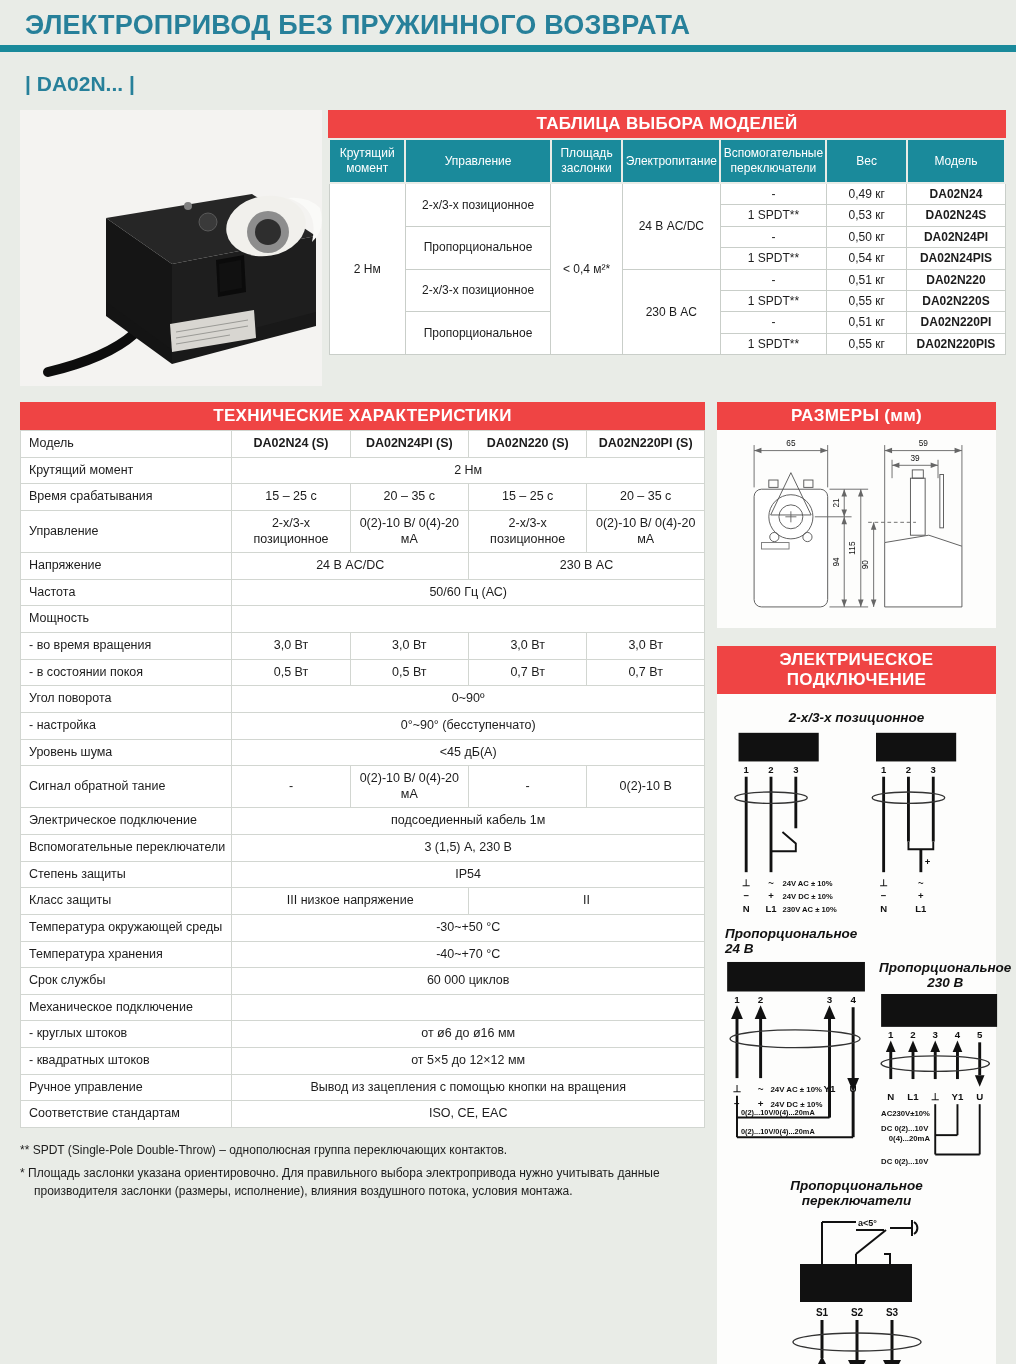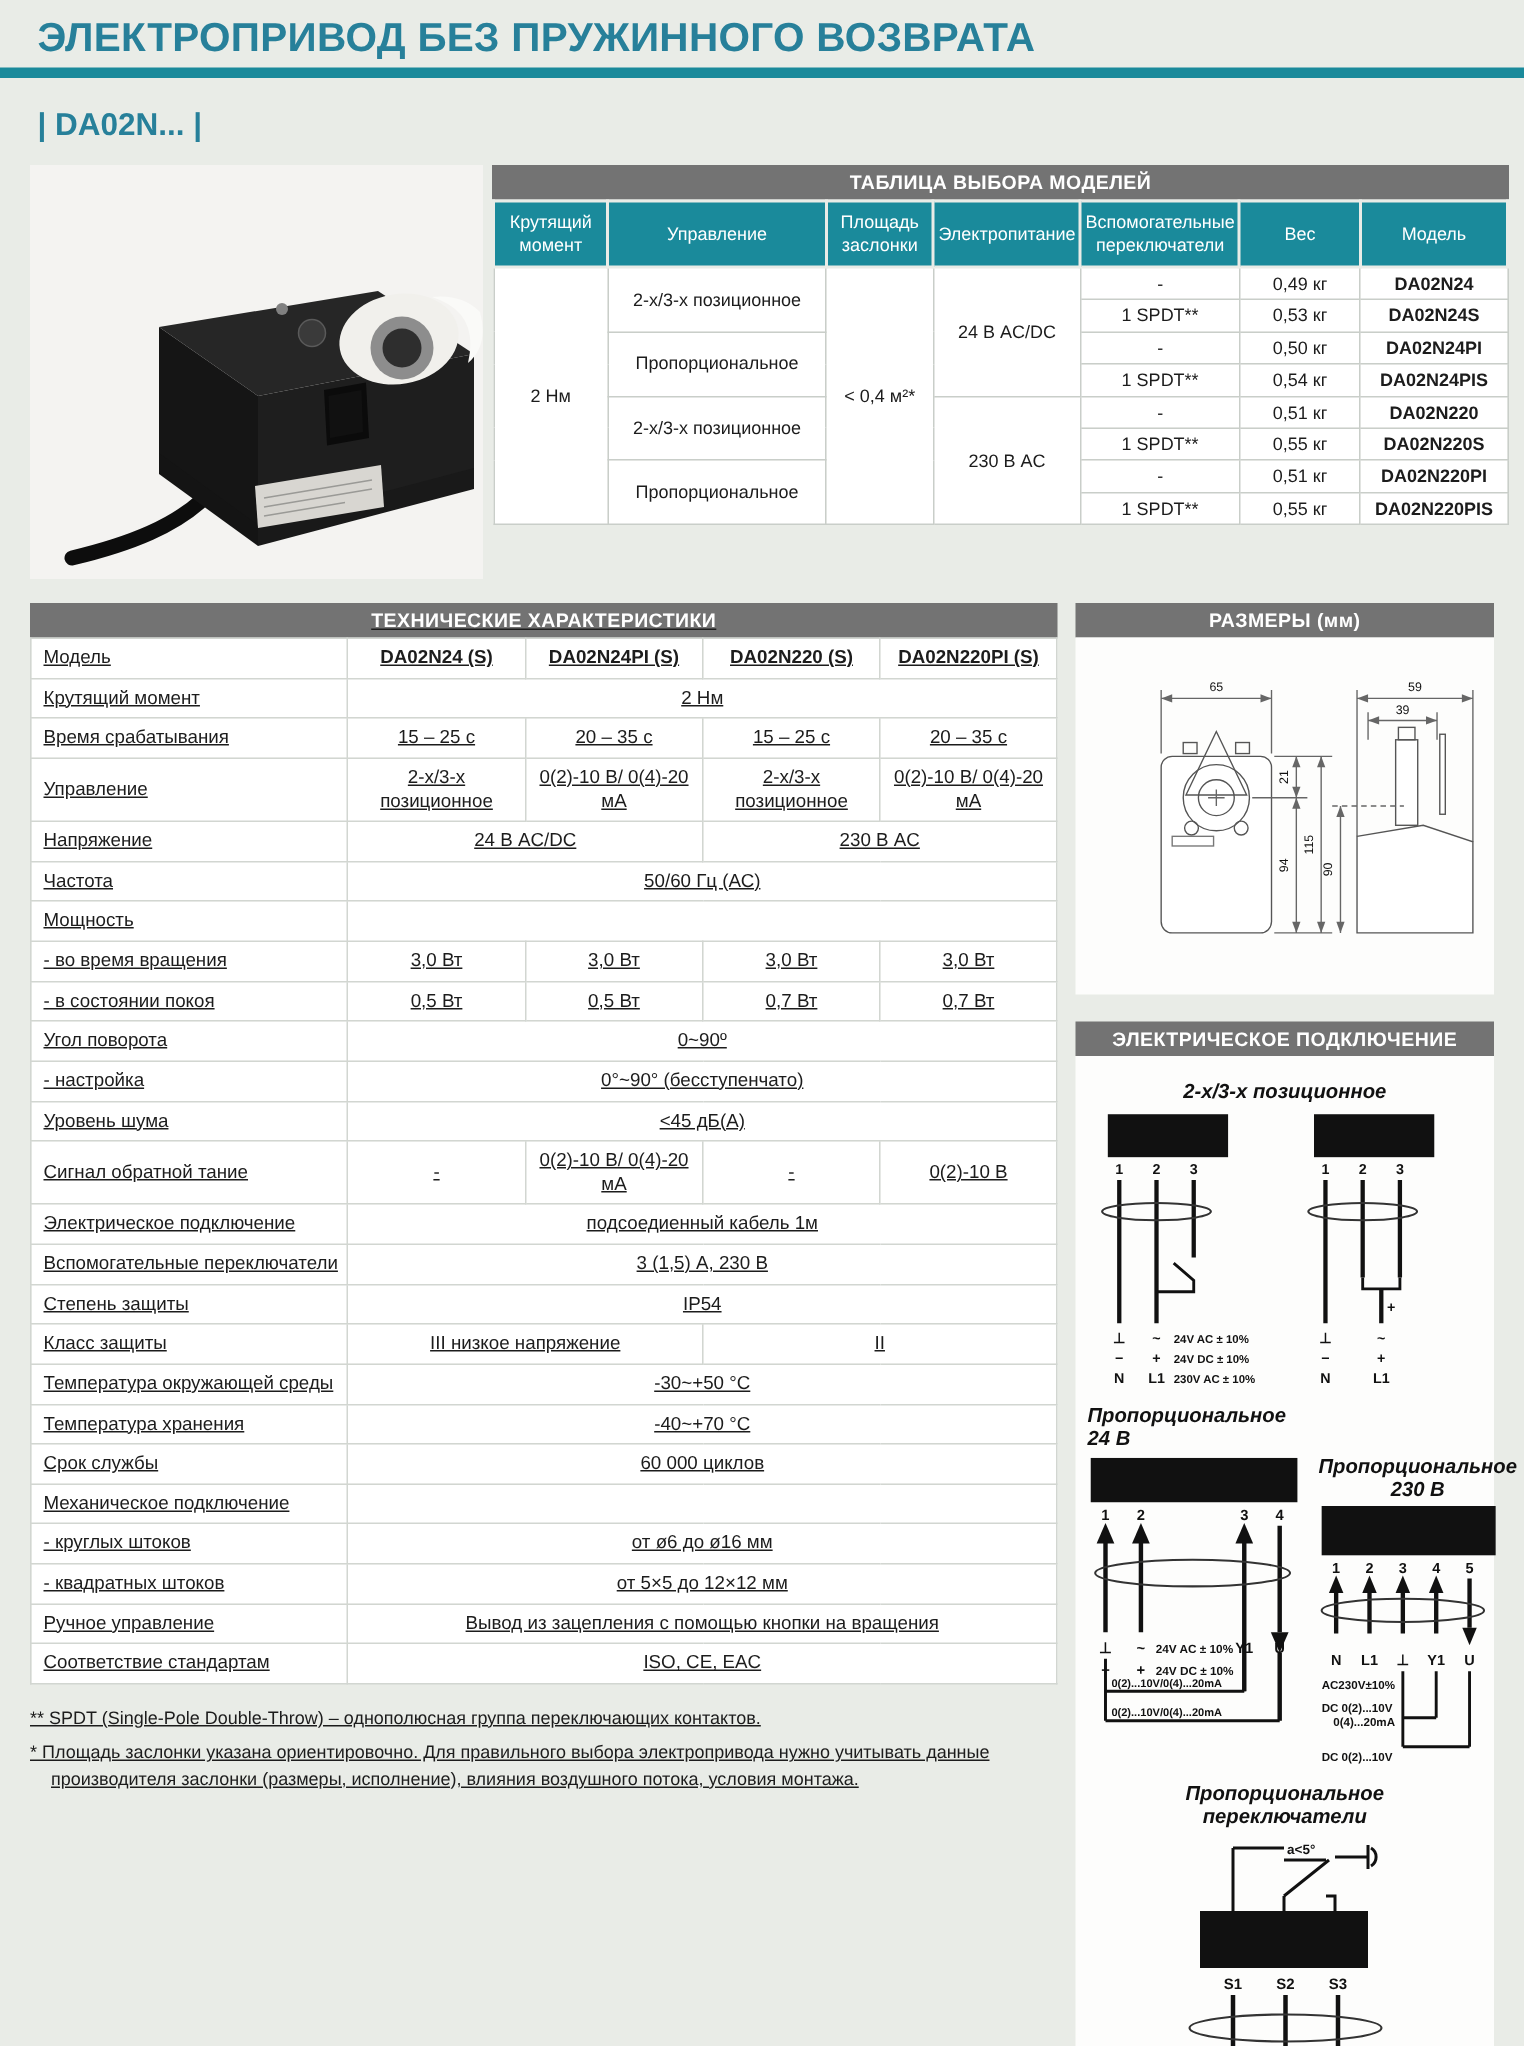--- a/index.html
+++ b/index.html
@@ -7,21 +7,21 @@
         font-family:"Liberation Sans",sans-serif;color:#1c1c1c;overflow:hidden;}
   
   .hdr-title{padding:10px 0 4px 25px;font-size:27px;font-weight:bold;color:#27809a;letter-spacing:.2px;}
   .hdr-rule{height:7px;background:#1a8a9b;}
   .series{padding:20px 0 0 25px;font-size:21px;font-weight:bold;color:#27809a;}
   
   .row1{display:flex;gap:6px;margin:14px 10px 0 20px;}
   .row2{display:flex;gap:12px;margin:16px 10px 0 20px;align-items:flex-start;}
   .photo-wrap{width:302px;height:276px;background:#f4f3f1;flex:none;}
   
-  .band{background:#737373;color:#fff;font-weight:bold;font-size:13px;text-align:center;
+  .band{background:#ef4444;color:#fff;font-weight:bold;font-size:17px;text-align:center;
         padding:4px 0;letter-spacing:.3px;}
   
   .model-table-wrap{flex:1;}
   table{border-collapse:collapse;width:100%;table-layout:fixed;}
   .mt th{background:#1a8a9b;color:#fff;font-weight:normal;font-size:12px;border:2px solid #e9ece7;
          padding:6px 2px;line-height:1.25;}
   .mt td{background:#fff;border:1px solid #c9cec9;font-size:12px;text-align:center;
          padding:3px 2px;line-height:1.2;}
   .mt td.bold{font-weight:bold;}
   
@@ -29,21 +29,21 @@
   .tt td{background:#fff;border:1px solid #d2d6d1;font-size:12.5px;padding:5px 6px;line-height:1.25;}
   .tt td.lbl{text-align:left;padding-left:8px;width:30.9%;}
   .tt td.val{text-align:center;}
   .tt td.b{font-weight:bold;}
   
   .foot{margin-top:14px;font-size:12px;line-height:1.45;color:#1c1c1c;}
   .foot p{margin:0 0 6px 0;padding-left:14px;text-indent:-14px;}
   
   .rcol{width:279px;flex:none;}
   .white-box{background:#fdfdfc;}
-  .dims-box{padding:24px;height:190px;}
+  .dims-box{padding:4px;height:190px;}
   .elec-box{margin-top:18px;}
   .elec-inner{padding:8px 8px 12px 8px;min-height:640px;}
   .diag-title{font-size:13.5px;font-weight:bold;font-style:italic;text-align:center;margin:8px 0 4px 0;color:#111;}
   .prop-row{display:flex;gap:4px;align-items:flex-start;}
   .prop-left{width:150px;flex:none;}
   .prop-right{flex:1;margin-top:34px;}
   .aux-block{margin-top:10px;text-align:center;}
   svg{display:block;}
   svg text{font-family:"Liberation Sans",sans-serif;fill:#111;}
   .wire{stroke:#111;stroke-width:3;fill:none;}
@@ -174,21 +174,21 @@
             <td>0,55 кг</td>
             <td class="bold">DA02N220PIS</td>
           </tr>
         </tbody>
       </table>
     </div>
   </div>
 
   <div class="row2">
 
-    <div style="width:685px;flex:none;text-decoration:underline;">
+    <div style="width:685px;flex:none;">
       <div class="band">ТЕХНИЧЕСКИЕ ХАРАКТЕРИСТИКИ</div>
       <table class="tt">
         <colgroup>
             <col style="width:30.9%">
             <col style="width:17.3%">
             <col style="width:17.3%">
             <col style="width:17.3%">
             <col style="width:17.2%">
           </colgroup>
         <tbody>

